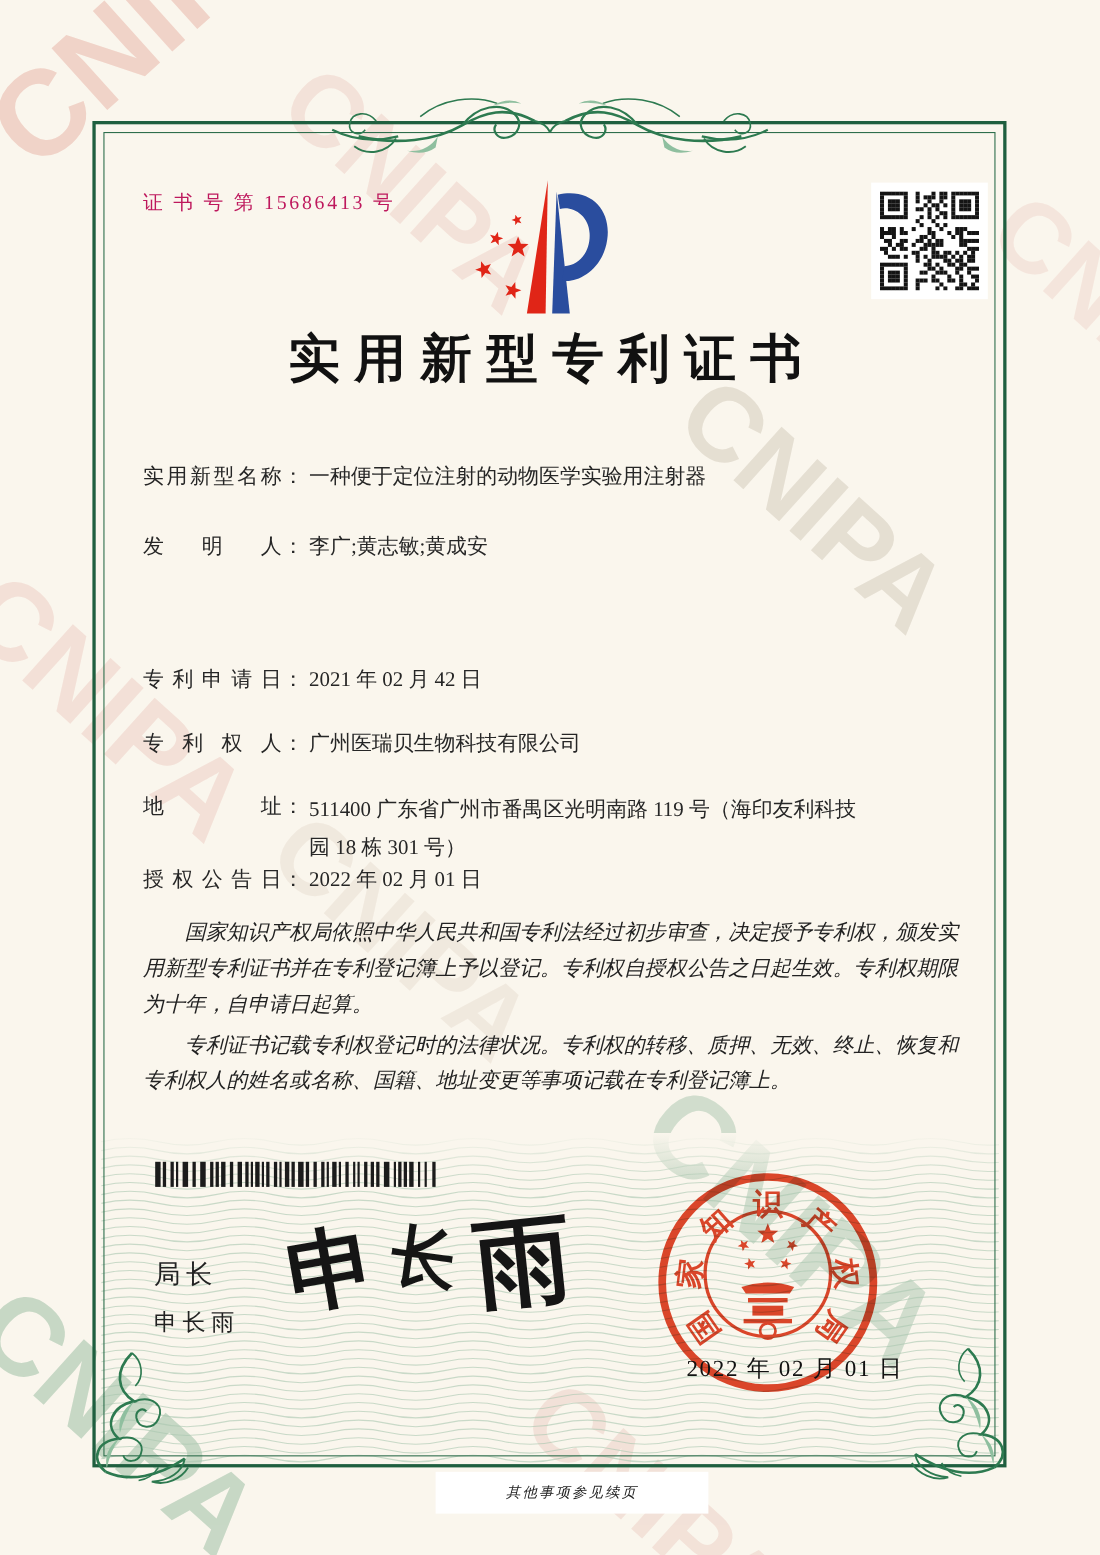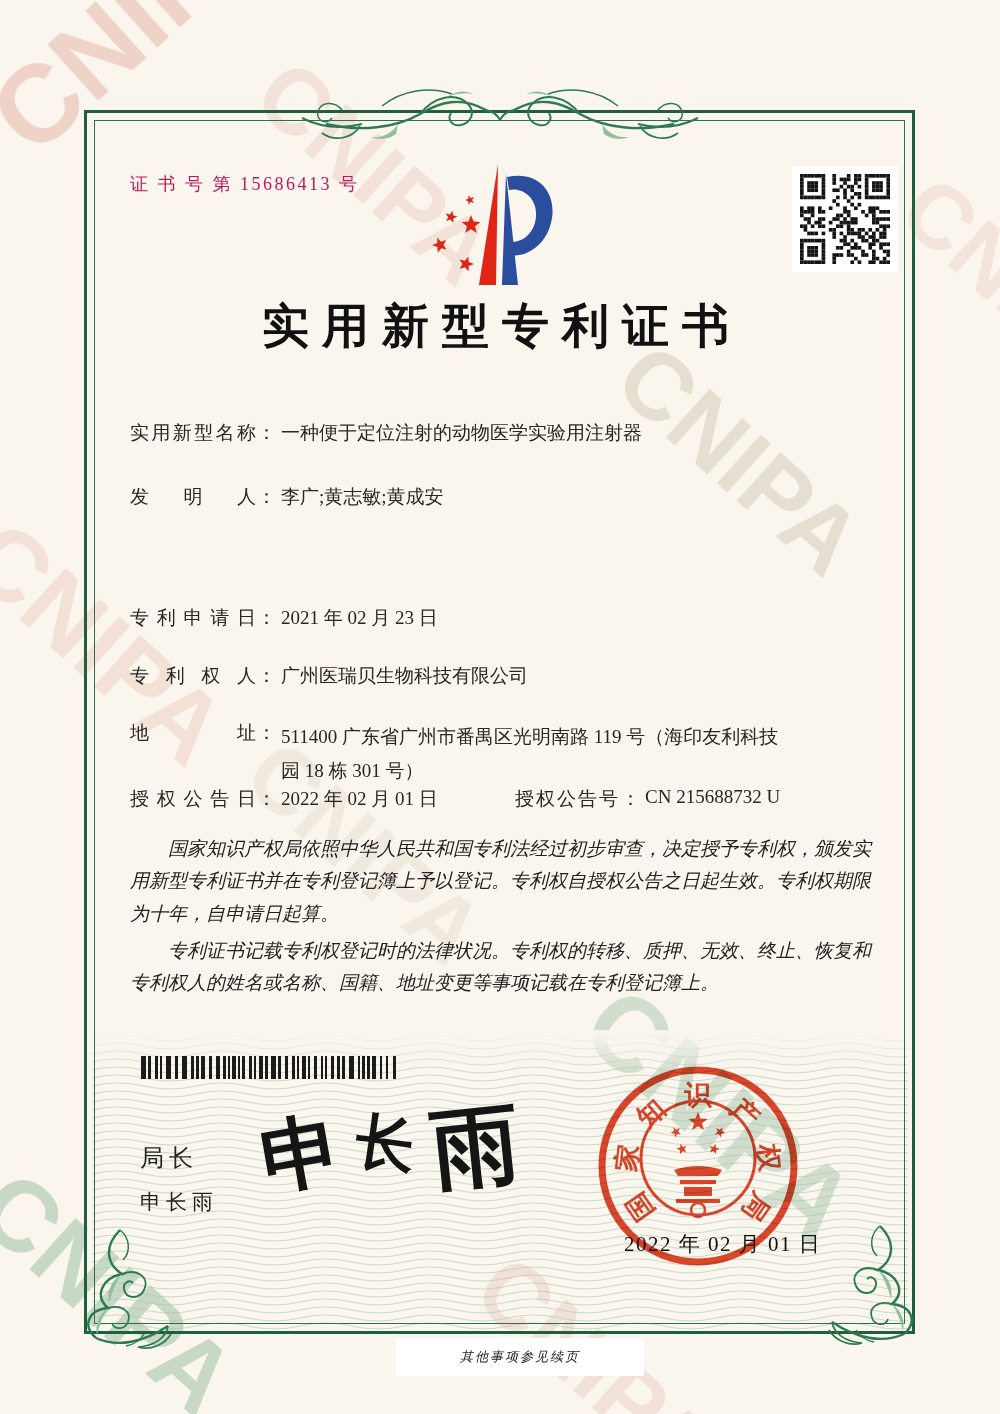--- a/index.html
+++ b/index.html
@@ -455,31 +455,30 @@
 
   <h1 class="title">实用新型专利证书</h1>
 
   <div class="frow r1">
     <span class="flabel">实用新型名称</span><span class="fcolon">：</span><span class="fvalue">一种便于定位注射的动物医学实验用注射器</span>
   </div>
   <div class="frow r2">
     <span class="flabel">发明人</span><span class="fcolon">：</span><span class="fvalue">李广;黄志敏;黄成安</span>
   </div>
   <div class="frow r4">
-    <span class="flabel">专利申请日</span><span class="fcolon">：</span><span class="fvalue">2021 年 02 月 23 日</span>
+    <span class="flabel">专利申请日</span><span class="fcolon">：</span><span class="fvalue">2021 年 02 月 42 日</span>
   </div>
   <div class="frow r5">
     <span class="flabel">专利权人</span><span class="fcolon">：</span><span class="fvalue">广州医瑞贝生物科技有限公司</span>
   </div>
   <div class="frow r6">
     <span class="flabel">地址</span><span class="fcolon">：</span><span class="fvalue">511400 广东省广州市番禺区光明南路 119 号（海印友利科技园 18 栋 301 号）</span>
   </div>
   <div class="frow r7">
     <span><span class="flabel">授权公告日</span><span class="fcolon">：</span><span class="fvalue">2022 年 02 月 01 日</span></span>
-    <span class="second"><span class="flabel2">授权公告号</span><span class="fcolon">：</span><span class="fvalue">CN 215688732 U</span></span>
   </div>
 
   <div class="bodytext">
     <p>国家知识产权局依照中华人民共和国专利法经过初步审查，决定授予专利权，颁发实用新型专利证书并在专利登记簿上予以登记。专利权自授权公告之日起生效。专利权期限为十年，自申请日起算。</p>
     <p>专利证书记载专利权登记时的法律状况。专利权的转移、质押、无效、终止、恢复和专利权人的姓名或名称、国籍、地址变更等事项记载在专利登记簿上。</p>
   </div>
 
   <svg id="barcode" class="barcode" width="256" height="23" viewBox="0 0 256 23">
       <rect x="0" y="0" width="5" height="23" fill="#1b1b1b"></rect>
       <rect x="7" y="0" width="3" height="23" fill="#1b1b1b"></rect>

